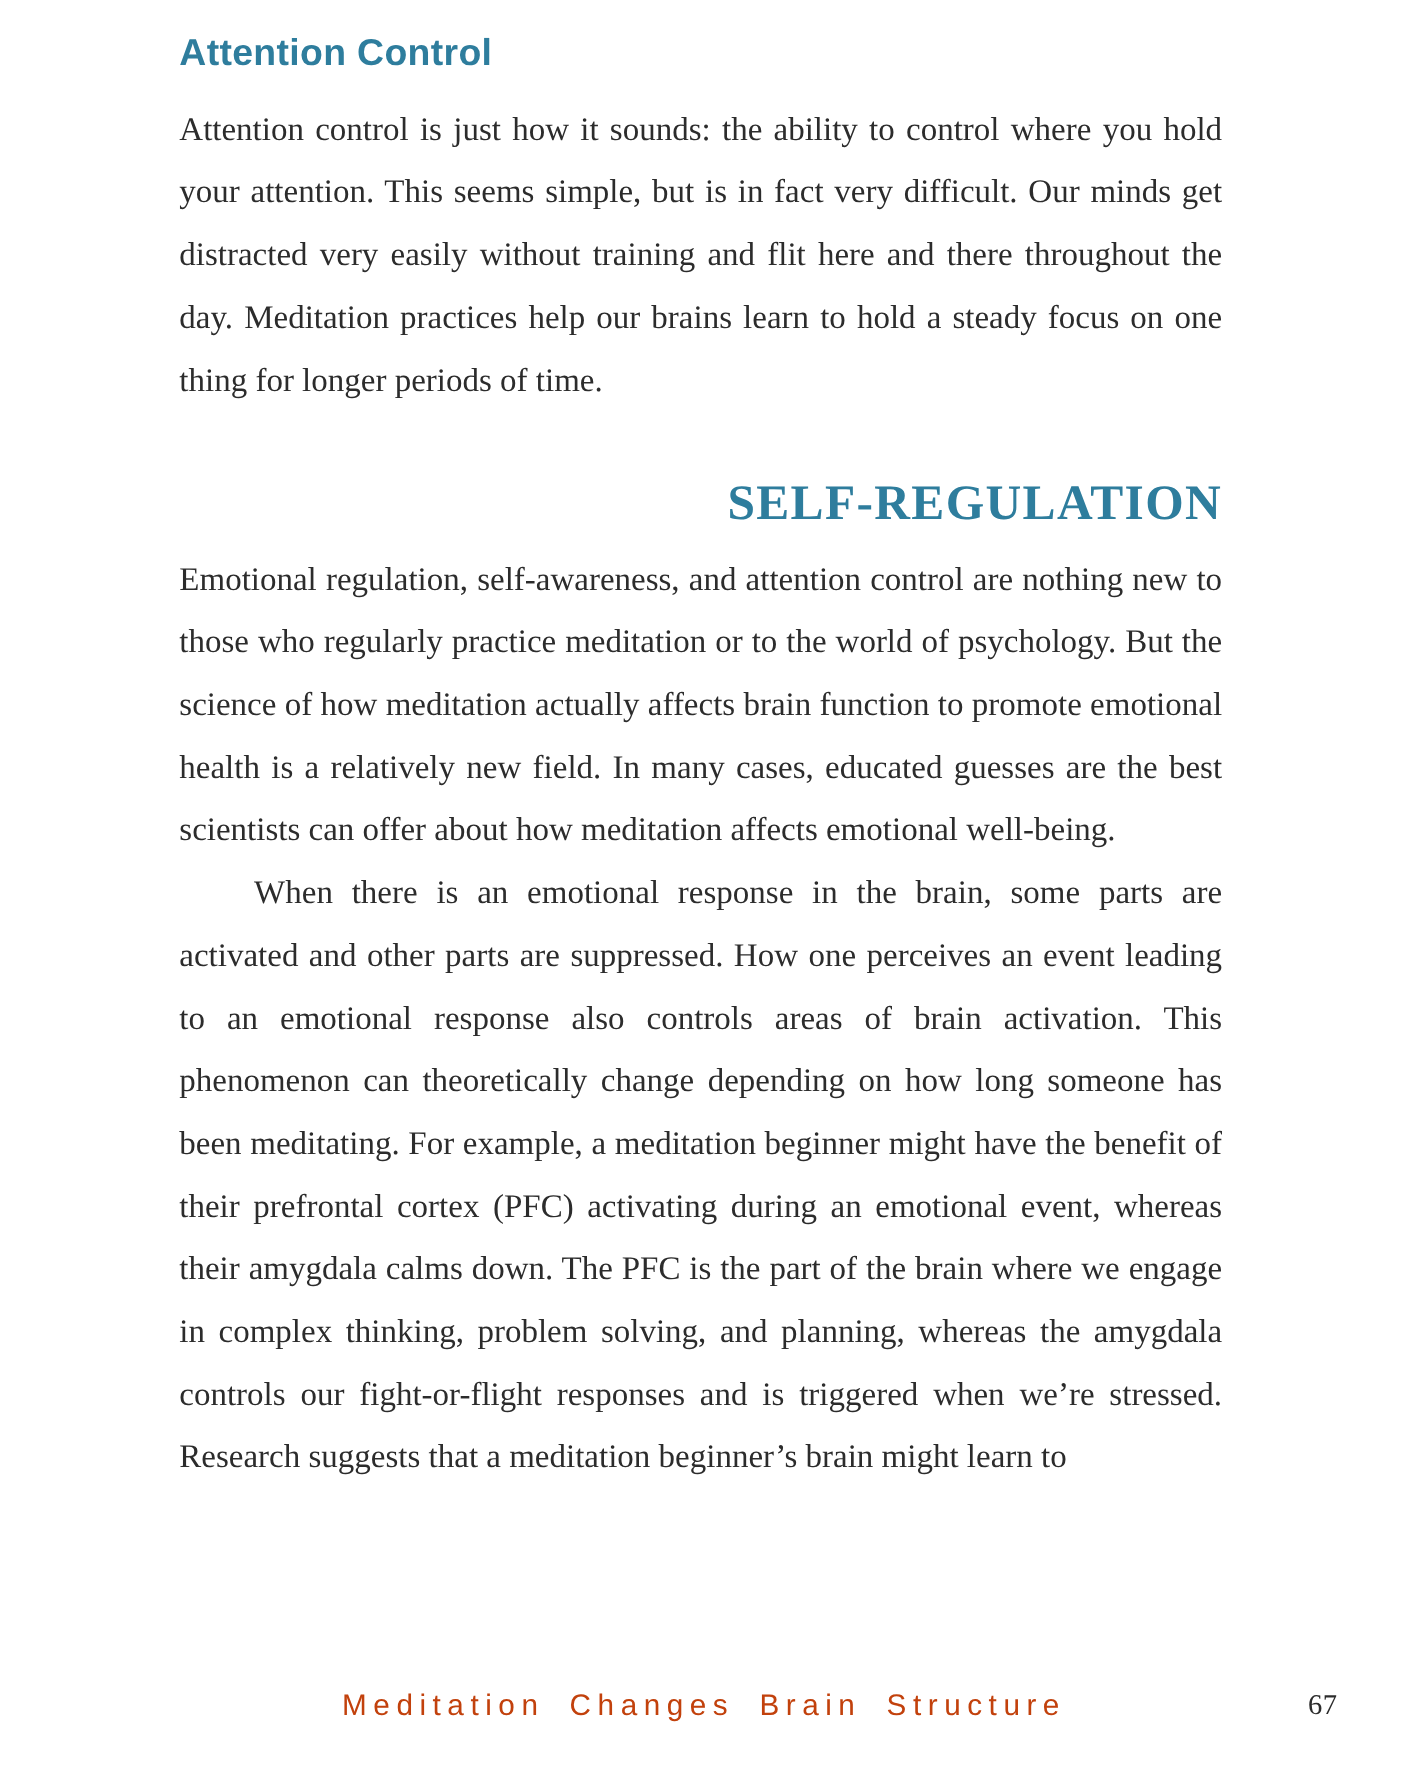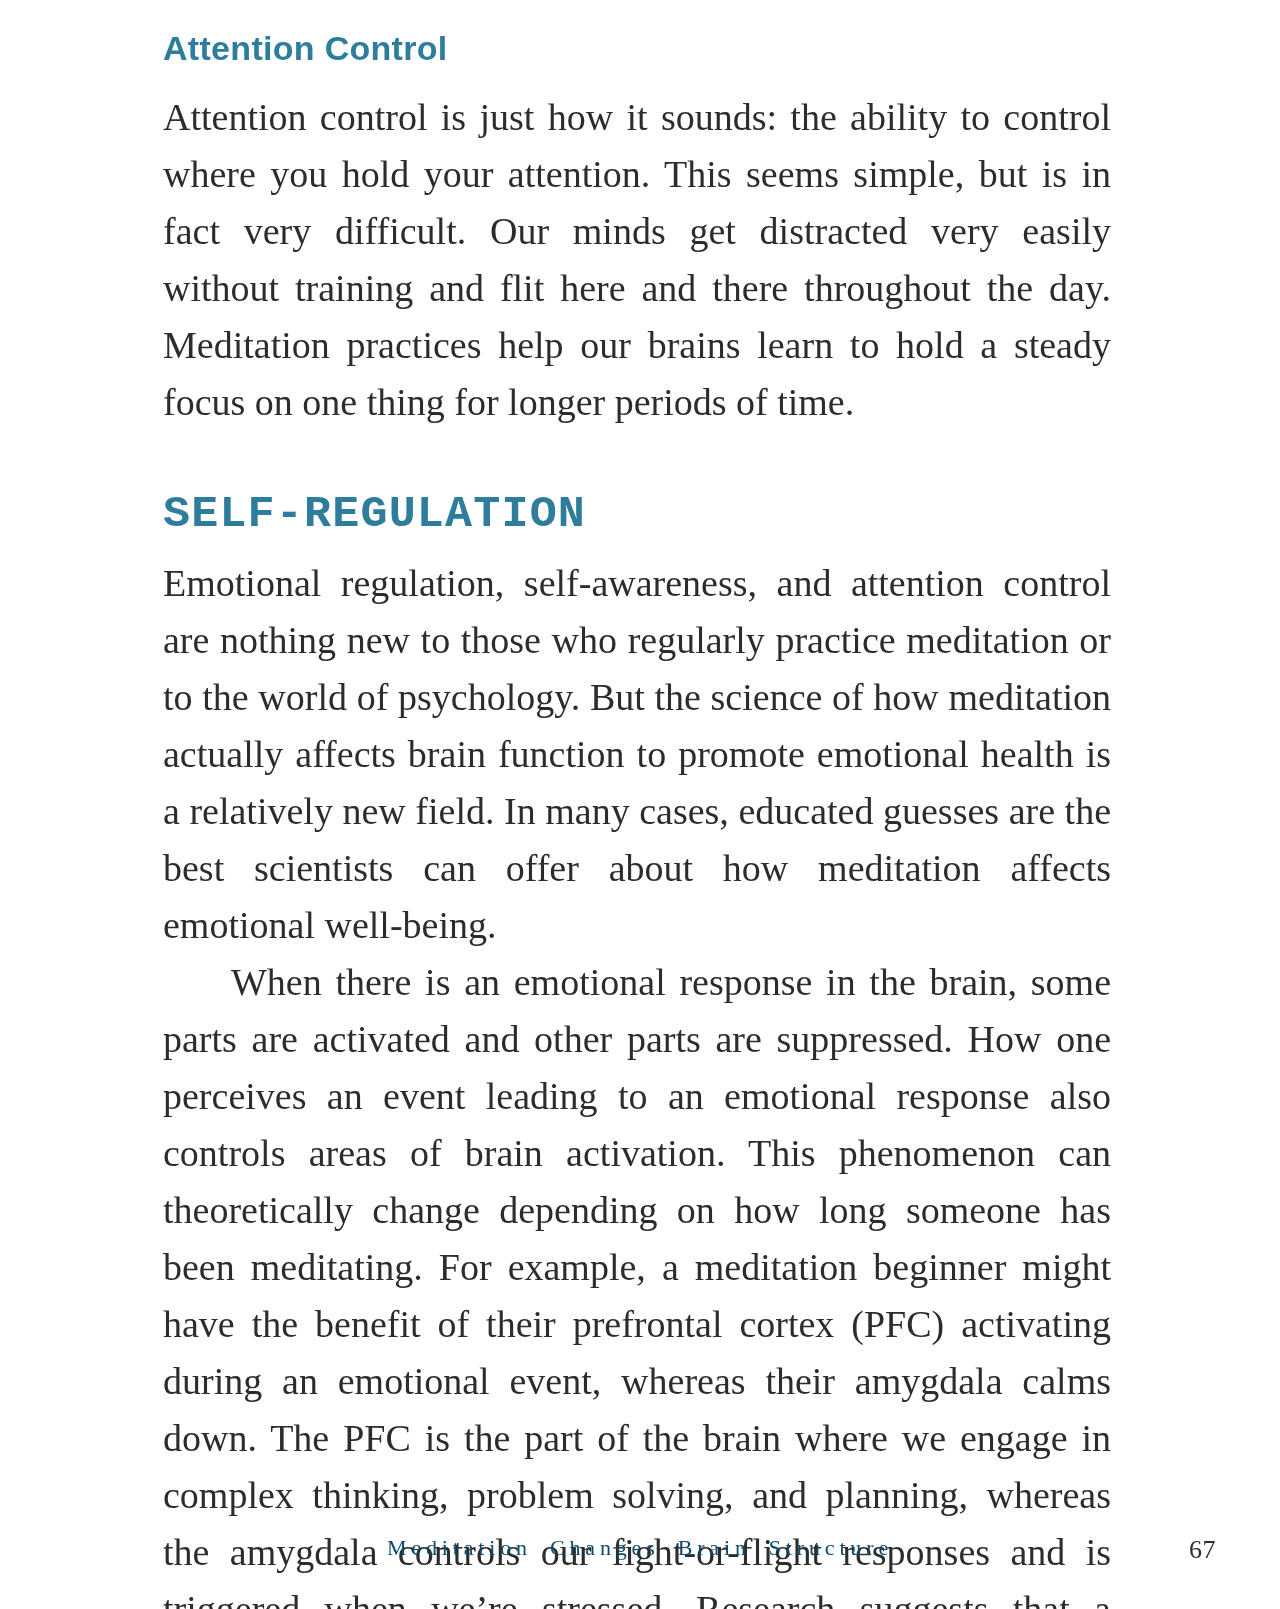--- a/index.html
+++ b/index.html
@@ -24,53 +24,54 @@
   .sub-heading {
     font-family: "Liberation Sans", sans-serif;
     font-weight: 700;
     font-size: 34px;
     line-height: 1.2;
     color: #2e7d9d;
     letter-spacing: 0.3px;
     margin: 0 0 20px 0;
   }
   .main-heading {
-    font-family: Liberation Mono, monospace;
+    font-family: Liberation Serif, serif;
     font-weight: 700;
     font-size: 45px;
     line-height: 1.15;
     color: #2e7d9d;
     letter-spacing: 1.2px;
     margin: 58px 0 14px 0;
+    text-align: right;
   }
   .body-text {
-    font-size: 38px;
+    font-size: 30px;
     line-height: 57px;
     color: #2c2c2c;
     text-align: justify;
     margin: 0;
   }
   .body-text.indented {
     text-indent: 68px;
   }
   .running-footer {
     position: absolute;
     left: 0;
     bottom: 38px;
     width: 100%;
     height: 36px;
   }
   .running-title {
     position: absolute;
     left: 0;
     width: 100%;
     text-align: center;
-    font-family: Liberation Serif, serif;
-    font-size: 22px;
-    color: #0c4a6e;
+    font-family: Liberation Sans, sans-serif;
+    font-size: 27px;
+    color: #c2410c;
     letter-spacing: 0.22em;
     word-spacing: 0.35em;
   }
   .page-number {
     position: absolute;
     right: 64px;
     top: 0;
     font-family: "Liberation Serif", serif;
     font-size: 26px;
     color: #2c2c2c;

